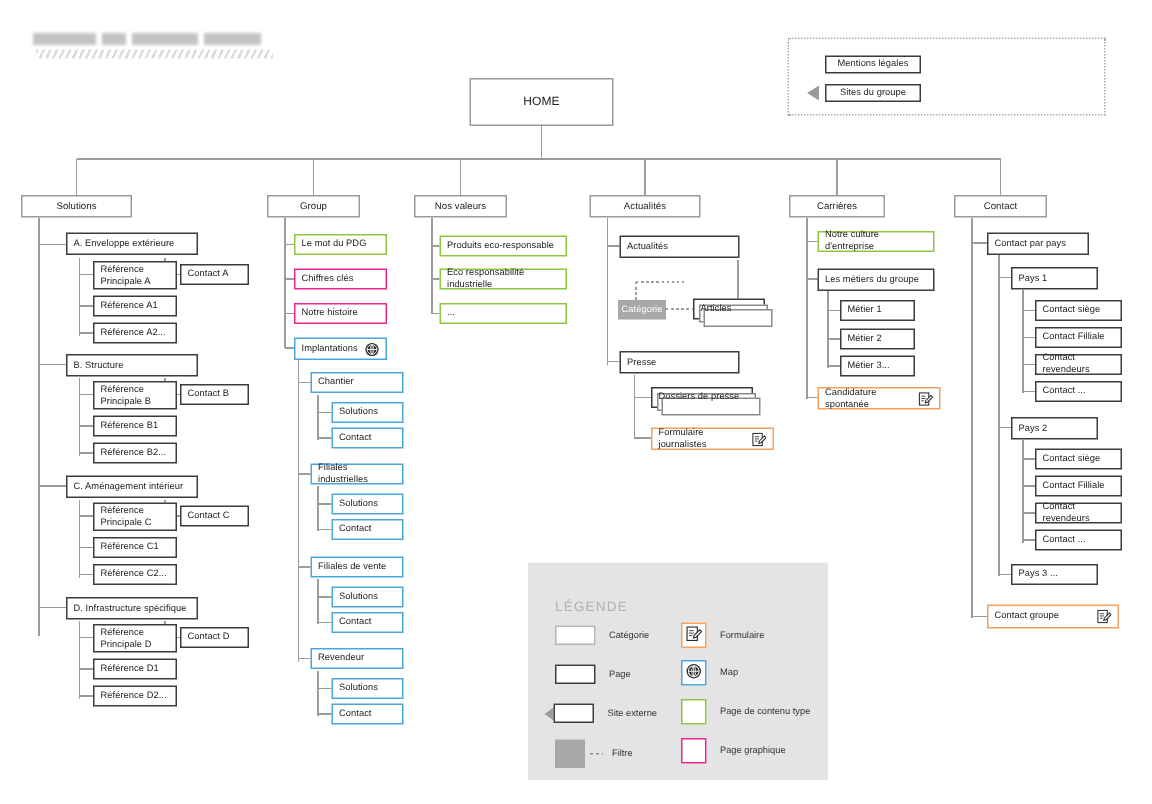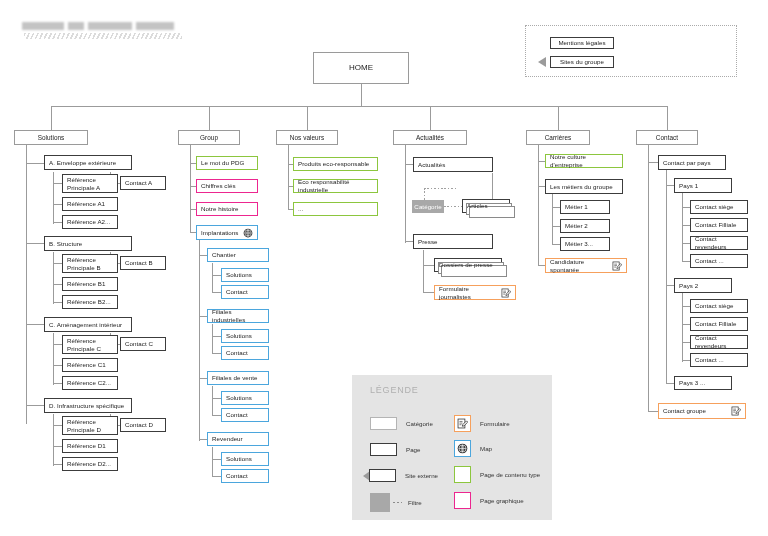--- a/index.html
+++ b/index.html
@@ -114,21 +114,21 @@
   
   #legend {
     position: absolute;
     left: 352px; top: 375px;
     width: 200px; height: 145px;
     background: #e4e4e4;
     box-sizing: border-box;
   }
   #legend .title {
     position: absolute;
-    left: 18px; top: 10px;
+    left: 18px; top: 24px;
     font-size: 9px;
     letter-spacing: 0.8px;
     color: #b0b0b0;
   }
   .leg-item { position: absolute; display: flex; align-items: center; }
   .leg-swatch {
     width: 27px; height: 13px;
     background: #ffffff;
     box-sizing: border-box;
     display: flex; align-items: center; justify-content: center;

